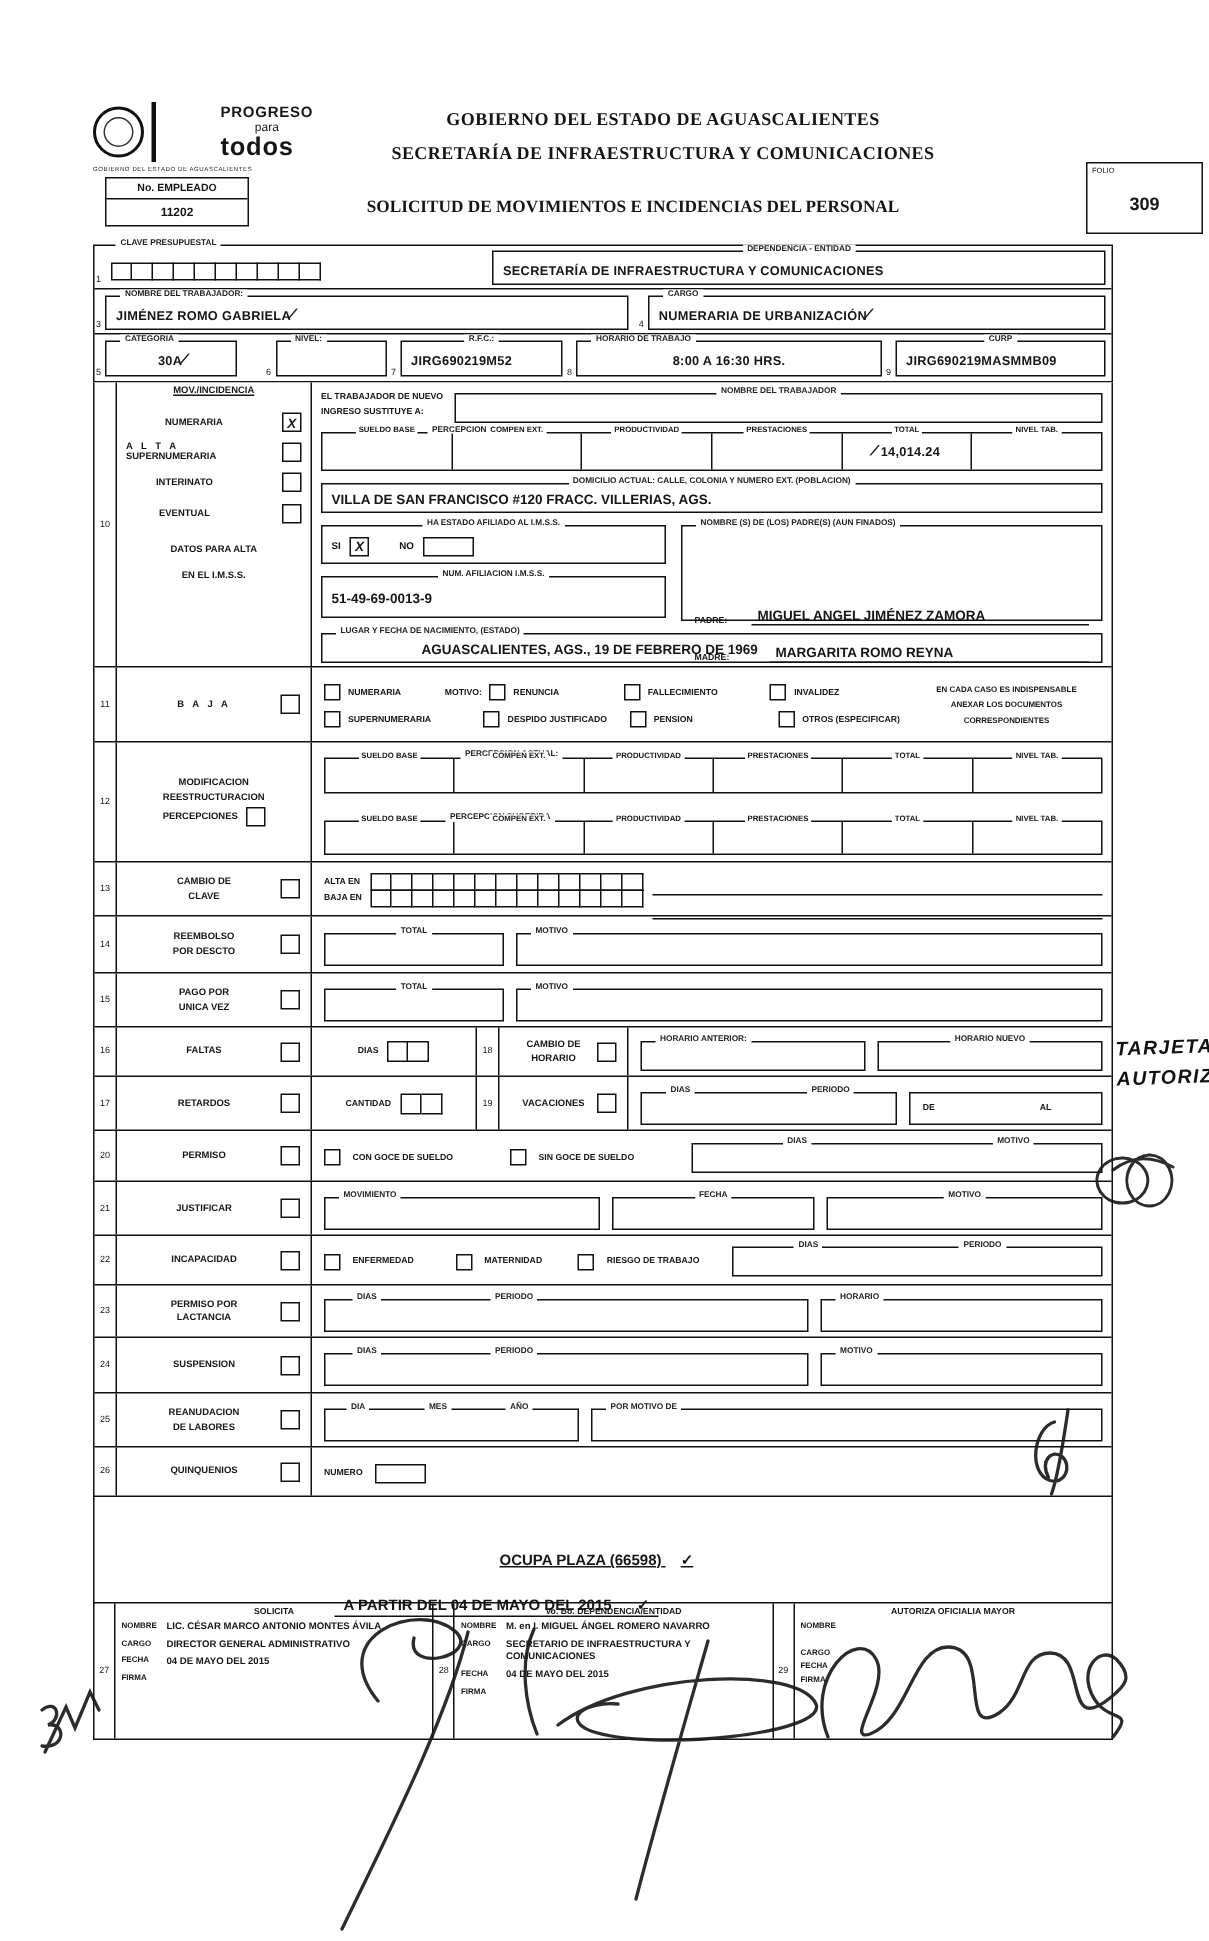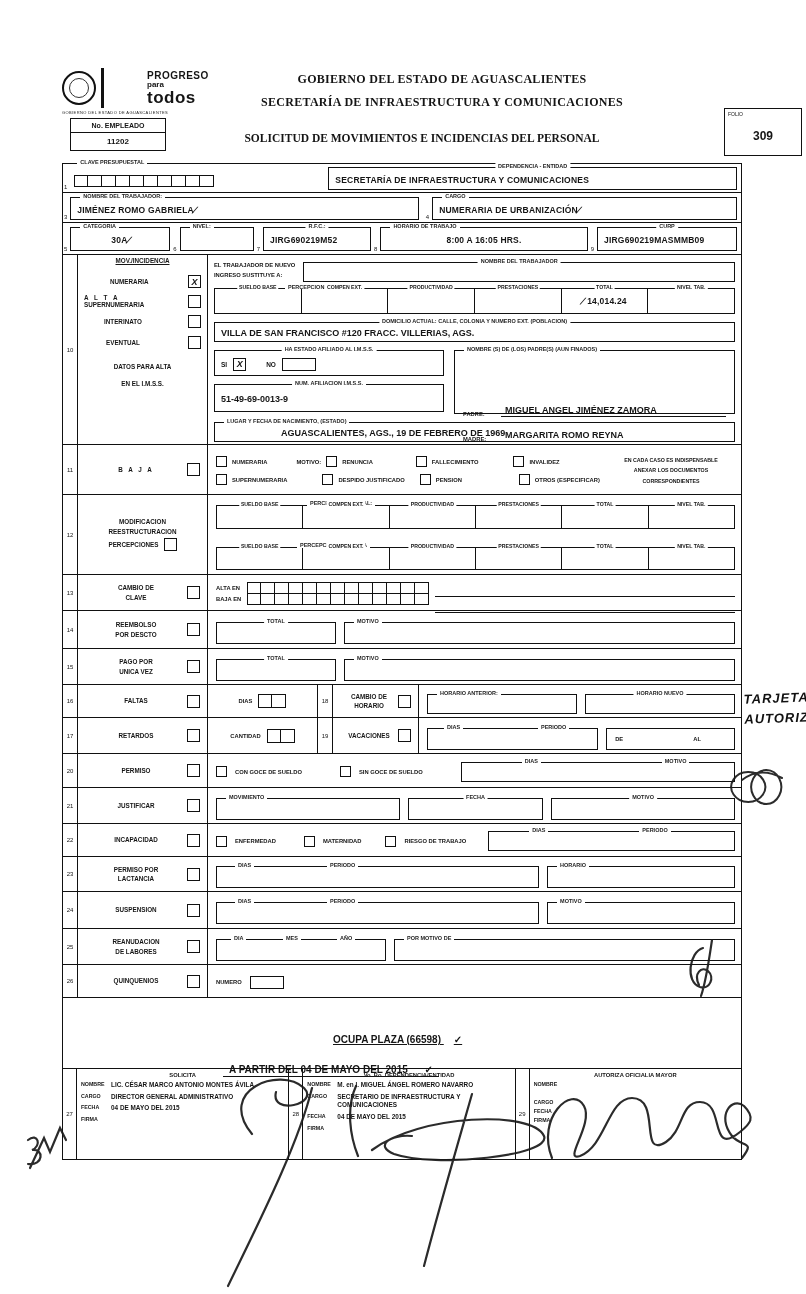--- a/index.html
+++ b/index.html
@@ -8,21 +8,21 @@
 
   
   .hdr { position:absolute; left:62px; top:66px; width:680px; height:96px; }
   .logo { position:absolute; left:0; top:2px; width:150px; }
   .logo-row { display:flex; align-items:center; gap:5px; }
   .logo-circle { width:34px; height:34px; border:2.5px solid #111; border-radius:50%; position:relative; background:#fff; }
   .logo-circle:after { content:""; position:absolute; inset:5px; border:1.5px solid #333; border-radius:50%; }
   .logo-bar { width:3px; height:40px; background:#111; }
   .logo-txt { line-height:1;margin-left:38px; }
   .logo-t1 { font-size:10px; font-weight:bold; letter-spacing:.5px; }
-  .logo-t2 { font-size:8px; font-weight:bold; }
+  .logo-t2 { font-size:8px; font-weight:normal;text-align:center; }
   .logo-t3 { font-size:17px; font-weight:bold; letter-spacing:.5px; }
   .logo-cap { font-size:4px; letter-spacing:.4px; margin-top:2px; color:#222; }
   .gov { position:absolute; left:170px; top:6px; width:420px; text-align:center; }
   .gov div { font-size:12px; font-weight:bold; letter-spacing:.3px; margin-bottom:8px; font-family:"Liberation Serif", serif; }
   .empbox { position:absolute; left:8px; top:52px; width:96px; border:1.5px solid #111; font-size:7px; font-weight:bold; text-align:center; }
   .empbox .e1 { border-bottom:1.3px solid #111; padding:3px 0; }
   .empbox .e2 { padding:4px 0; font-size:8px; }
   .title { position:absolute; left:130px; top:66px; width:460px; text-align:center; font-size:11.5px; font-weight:bold; font-family:"Liberation Serif", serif; }
   .folio { position:absolute; right:-60px; top:42px; width:78px; height:48px; border:1.5px solid #111; }
   .folio .f1 { font-size:5px; padding:2px 3px; }
@@ -153,39 +153,39 @@
         </div>
         <span class="tinynum">4</span>
         <div class="bf" style="flex:1; margin:4px 4px 2px 2px;">
           <span class="bl">CARGO</span>
           <span class="val">NUMERARIA DE URBANIZACIÓN</span>
           <span class="slash">∕</span>
         </div>
       </div>
       <div class="toprow" style="height:31px; border-bottom:none;">
         <span class="tinynum">5</span>
-        <div class="bf" style="width:100px; margin:4px 2px 3px 2px; justify-content:center;">
+        <div class="bf" style="width:88px; margin:4px 18px 3px 2px; justify-content:center;">
           <span class="bl">CATEGORIA</span>
           <span class="val">30A</span>
           <span class="slash">∕</span>
         </div>
         <span class="tinynum">6</span>
         <div class="bf" style="width:74px; margin:4px 2px 3px 2px;">
           <span class="bl">NIVEL:</span>
           <span class="val"></span>
         </div>
         <span class="tinynum">7</span>
         <div class="bf" style="width:108px; margin:4px 2px 3px 2px;">
           <span class="bl c">R.F.C.:</span>
           <span class="val">JIRG690219M52</span>
         </div>
         <span class="tinynum">8</span>
         <div class="bf" style="flex:1; margin:4px 2px 3px 2px; justify-content:center;">
           <span class="bl">HORARIO DE TRABAJO</span>
-          <span class="val">8:00 A 16:05 HRS.</span>
+          <span class="val">8:00 A 16:30 HRS.</span>
         </div>
         <span class="tinynum">9</span>
         <div class="bf" style="width:140px; margin:4px 4px 3px 2px;">
           <span class="bl c">CURP</span>
           <span class="val">JIRG690219MASMMB09</span>
         </div>
       </div>
     </div>
 
     <div class="sec" style="border-top:none; flex:0 0 auto;">
@@ -285,21 +285,21 @@
               </div>
             </div>
             <div class="bf" style="flex:1; flex-direction:column; align-items:stretch; padding:6px 8px 2px;">
               <span class="bl">NOMBRE (S) DE (LOS) PADRE(S) (AUN FINADOS)</span>
               <div style="display:flex; gap:8px; align-items:flex-end;">
                 <span style="font-size:5.8px; font-weight:bold; width:30px;">PADRE:</span>
                 <span class="uf" style="flex:1;margin-top:44px;">
                     <span class="valL">MIGUEL ANGEL JIMÉNEZ ZAMORA</span>
                   </span>
               </div>
-              <div style="display:flex; gap:8px; align-items:flex-end; margin-top:9px;">
+              <div style="display:flex; gap:20px; align-items:flex-end; margin-top:9px;">
                 <span style="font-size:5.8px; font-weight:bold; width:30px;">MADRE:</span>
                 <span class="uf" style="flex:1;">
                     <span class="valL">MARGARITA ROMO REYNA</span>
                   </span>
               </div>
             </div>
           </div>
 
           <div class="bf" style="height:24px; margin-top:8px;">
             <span class="bl">LUGAR Y FECHA DE NACIMIENTO, (ESTADO)</span>

